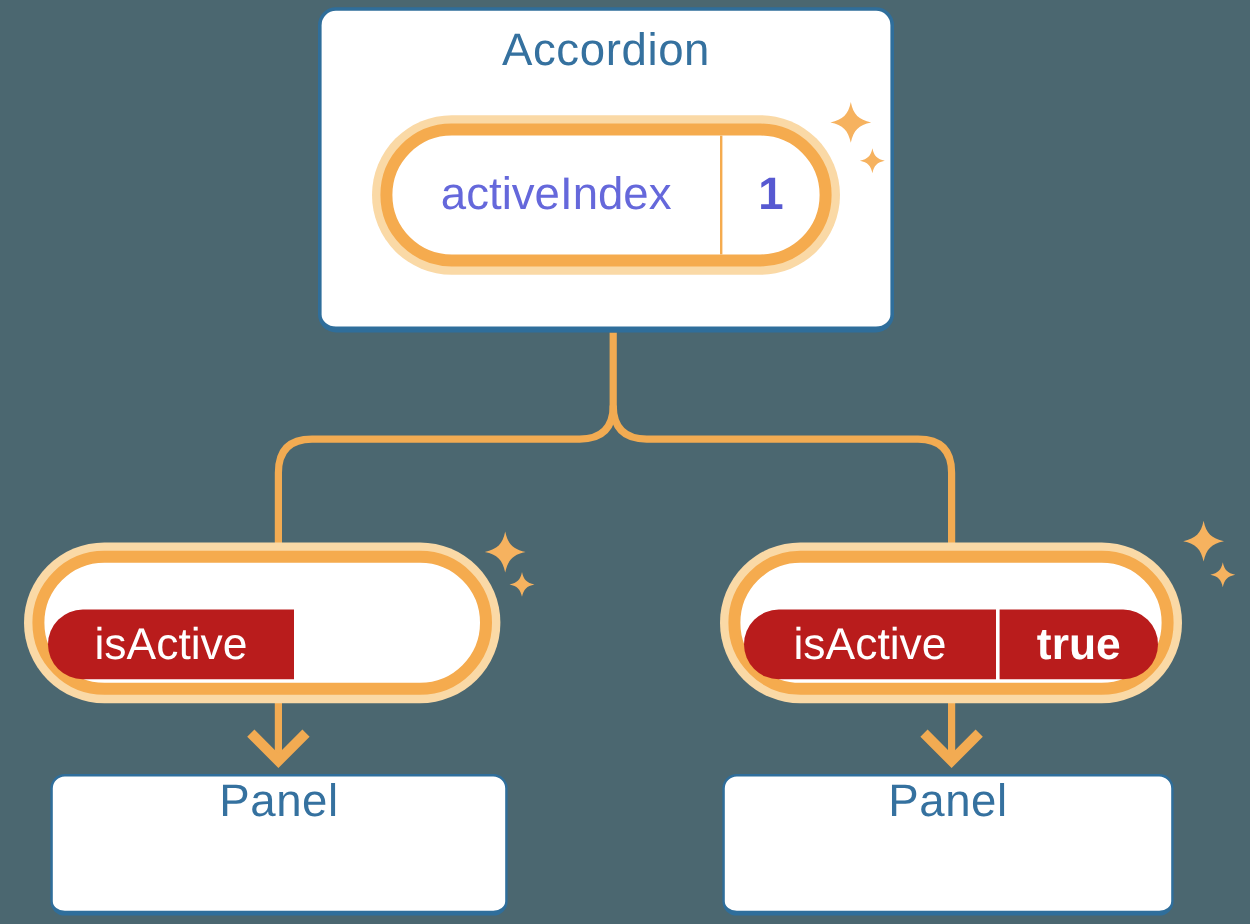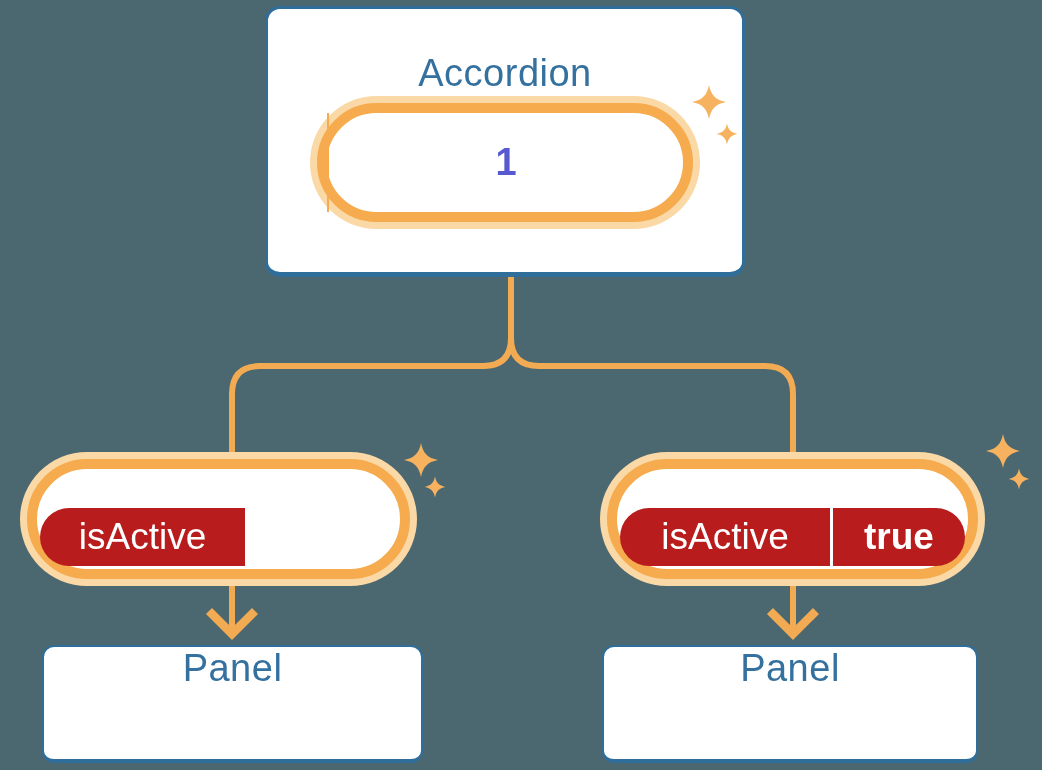--- a/index.html
+++ b/index.html
@@ -18,21 +18,21 @@
     position:absolute;
     background:#FFFFFF;
     border:3px solid #2F6E9B;
     border-bottom-width:5px;
     border-radius:15px;
     box-sizing:border-box;
   }
   .accordion-card { left:265px; top:6px; width:480px; height:271px; }
   .card-title {
     text-align:center;
-    padding-top:43px;
+    padding-top:12px;
     font-size:38px;
     font-weight:500;
     color:#35719F;
     letter-spacing:0.5px;
   }
   .panel-card {
     display:flex; justify-content:center;
     border-width:2.5px; border-bottom-width:4.5px; border-radius:12px;
   }
   .panel-card .panel-title {
@@ -91,20 +91,21 @@
       <path stroke-width="8.5" stroke-linejoin="miter" d="M209 611 L232 634 L255 611"></path>
       <path stroke-width="8.5" stroke-linejoin="miter" d="M770 611 L793 634 L816 611"></path>
     </g>
   </svg>
 
   <div class="card accordion-card">
     <div class="card-title">Accordion</div>
   </div>
 
   <div class="pill state-pill">
+    <div class="pill-label">activeIndex</div>
     <div class="pill-sep"></div>
     <div class="pill-value">1</div>
   </div>
 
   <svg class="sparkle" style="left:691px; top:84px;" width="36" height="36" viewBox="-18 -18 36 36">
     <path fill="#F6B25F" d="M0,-17 C2.2,-6.5 6.5,-2.2 17,0 C6.5,2.2 2.2,6.5 0,17 C-2.2,6.5 -6.5,2.2 -17,0 C-6.5,-2.2 -2.2,-6.5 0,-17 Z"></path>
   </svg>
   <svg class="sparkle" style="left:716px; top:123px;" width="22" height="22" viewBox="-18 -18 36 36">
     <path fill="#F6B25F" d="M0,-17 C2.2,-6.5 6.5,-2.2 17,0 C6.5,2.2 2.2,6.5 0,17 C-2.2,6.5 -6.5,2.2 -17,0 C-6.5,-2.2 -2.2,-6.5 0,-17 Z"></path>
   </svg>

